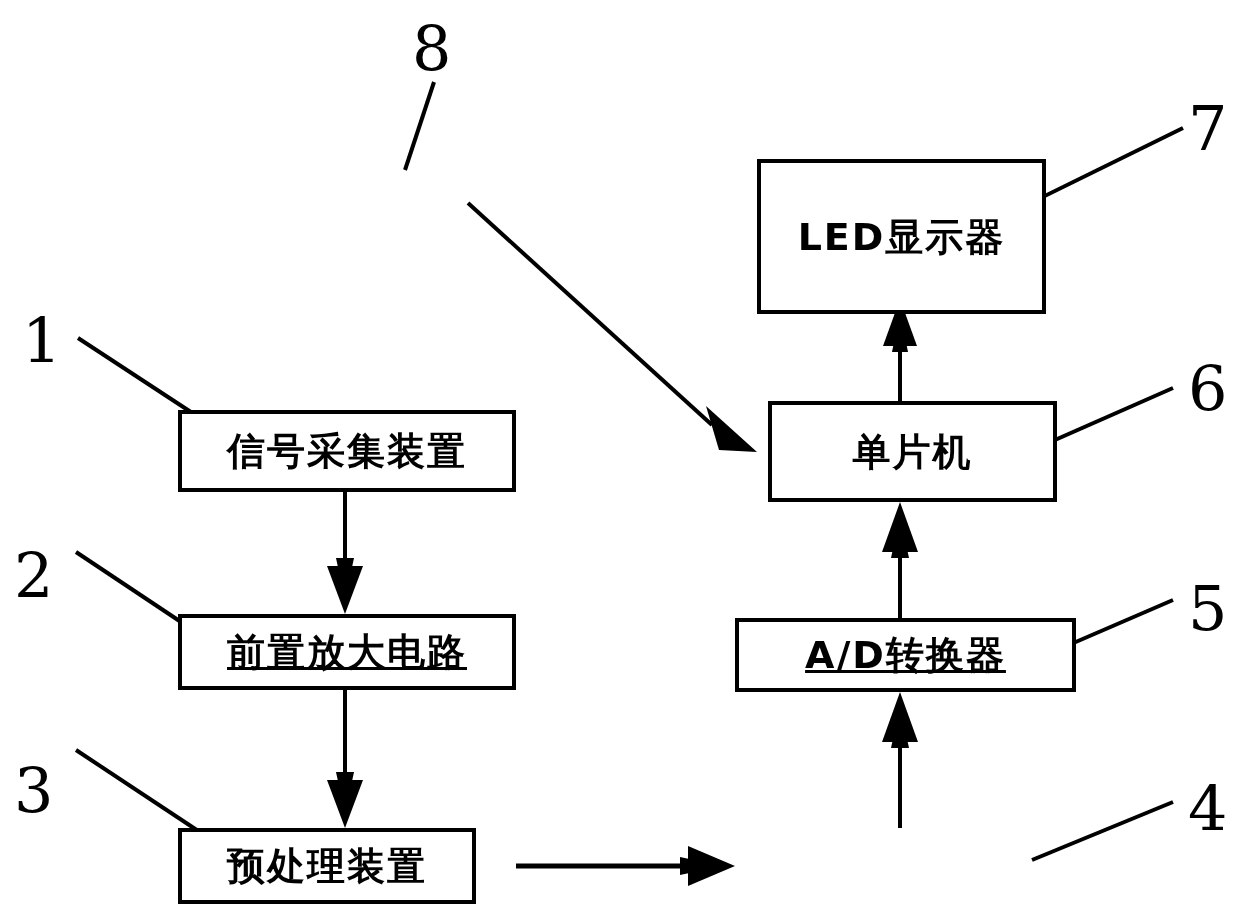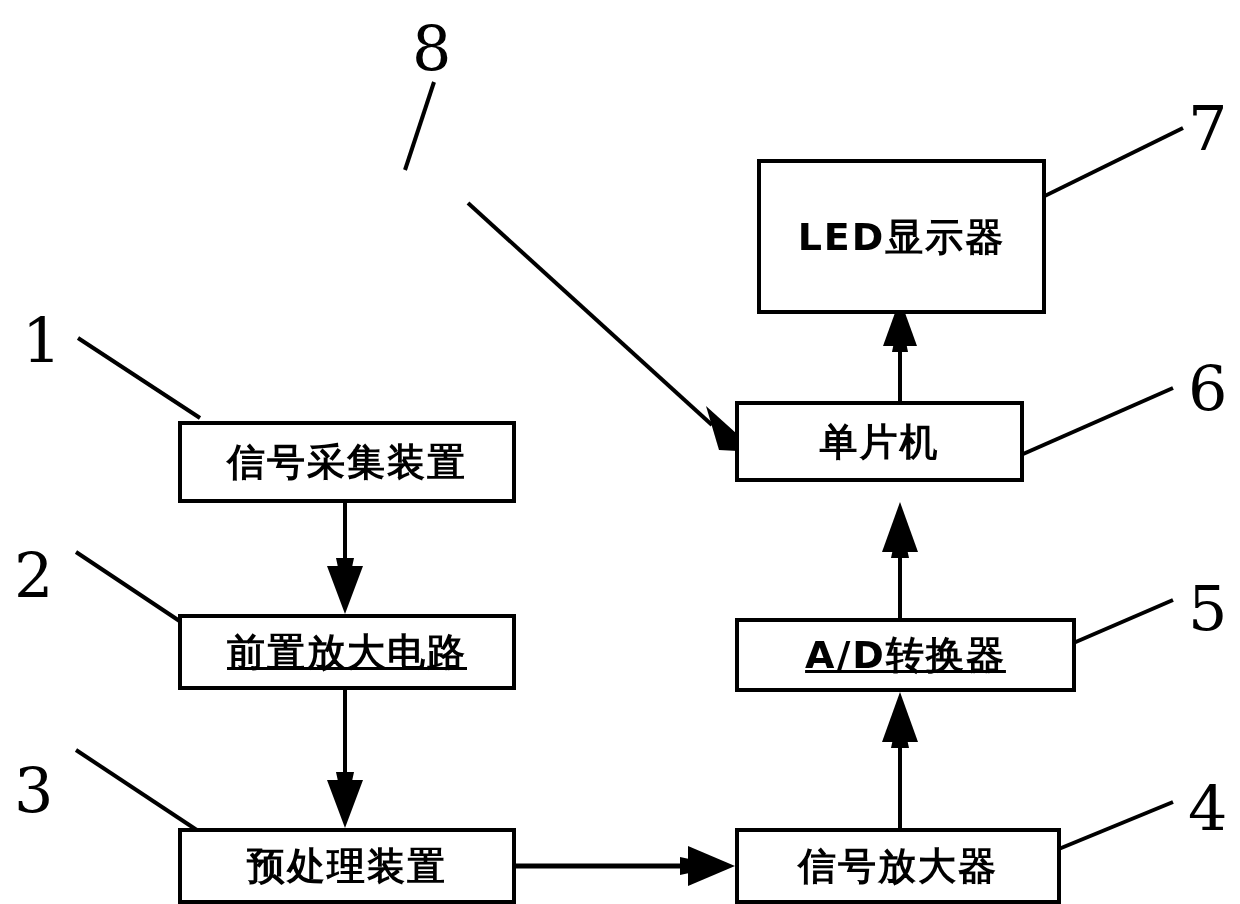--- a/index.html
+++ b/index.html
@@ -107,43 +107,40 @@
     <line x1="1173" y1="388" x2="1014" y2="458" stroke="#000" stroke-width="4"></line>
     <line x1="1183" y1="128" x2="1000" y2="218" stroke="#000" stroke-width="4"></line>
     <line x1="434" y1="82" x2="405" y2="170" stroke="#000" stroke-width="4"></line>
   </svg>
 
 
   <div class="node-box" style="left:757px; top:144px; width:289px; height:155px;margin-top:15px;">
     <span class="node-label">LED显示器</span>
   </div>
 
-  <div class="node-box" style="left:178px; top:421px; width:338px; height:82px;">
+  <div class="node-box" style="left:178px; top:410px; width:338px; height:82px;">
     <span class="node-label">信号采集装置</span>
   </div>
 
-  <div class="node-box" style="left:735px; top:401px; width:289px; height:81px;align-items:center;">
+  <div class="node-box" style="left:768px; top:401px; width:289px; height:101px;align-items:center;">
     <span class="node-label">单片机</span>
   </div>
 
   <div class="node-box" style="left:178px; top:614px; width:338px; height:76px;text-decoration:underline;">
     <span class="node-label">前置放大电路</span>
   </div>
 
   <div class="node-box" style="left:735px; top:618px; width:341px; height:74px;text-decoration:underline;">
     <span class="node-label">A/D转换器</span>
   </div>
 
-  <div class="node-box" style="left:178px; top:828px; width:338px; height:76px;">
+  <div class="node-box" style="left:178px; top:828px; width:298px; height:76px;">
     <span class="node-label">预处理装置</span>
   </div>
 
-  <div class="node-box" style="left:735px; top:828px; width:326px; height:76px;">
-    <span class="node-label">信号放大器</span>
-  </div>
 
   <div class="callout-number" style="left:22px; top:310px;">1</div>
   <div class="callout-number" style="left:14px; top:545px;">2</div>
   <div class="callout-number" style="left:14px; top:760px;">3</div>
   <div class="callout-number" style="left:1188px; top:778px;">4</div>
   <div class="callout-number" style="left:1188px; top:578px;">5</div>
   <div class="callout-number" style="left:1188px; top:358px;">6</div>
   <div class="callout-number" style="left:1188px; top:98px;">7</div>
   <div class="callout-number" style="left:412px; top:18px;">8</div>
 

